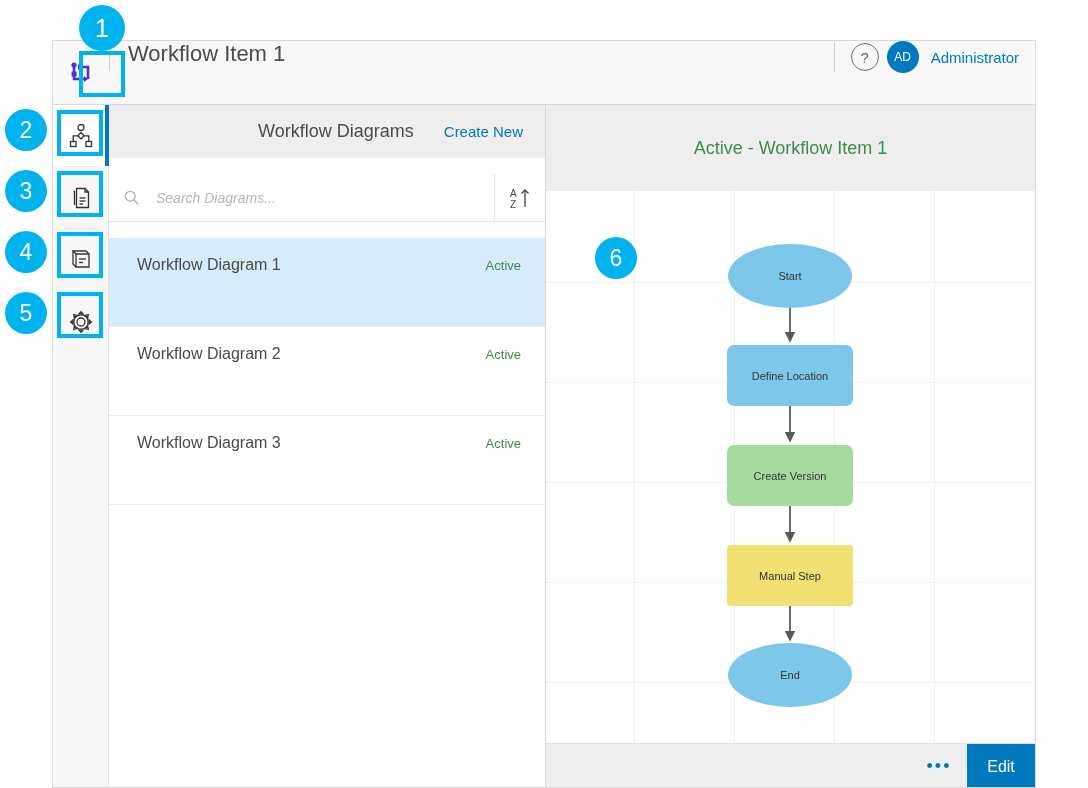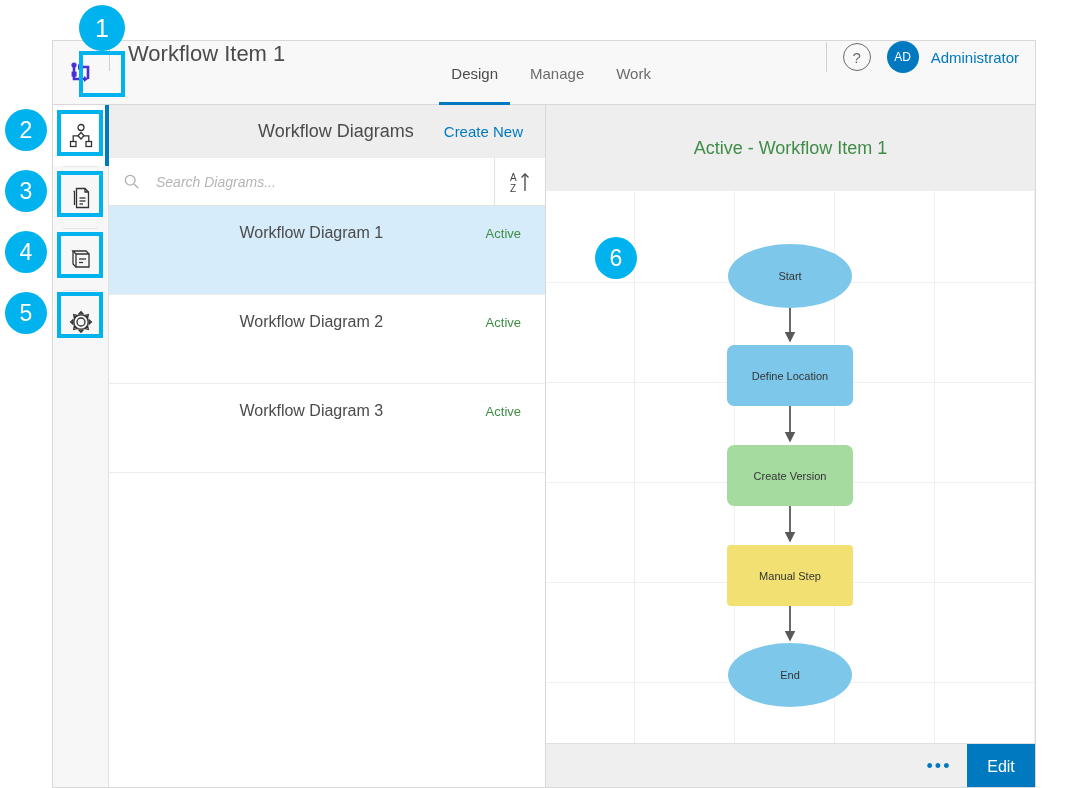--- a/index.html
+++ b/index.html
@@ -114,21 +114,21 @@
   }
   .avatar {
     width: 32px; height: 32px;
     border-radius: 50%;
     background: #0079c1;
     color: #ffffff;
     font-size: 12px;
     display: flex;
     align-items: center;
     justify-content: center;
-    margin-left: 16px;
+    margin-left: 8px;
     cursor: pointer;
   }
   #user-name {
     margin-left: 12px;
     color: #0079c1;
     font-size: 15px;
     cursor: pointer;
     white-space: nowrap;
   }
 
@@ -176,20 +176,21 @@
 
   
   #list-panel {
     width: 437px;
     background: #ffffff;
     border-right: 1px solid #d8d8d8;
     box-sizing: border-box;
     flex: 0 0 auto;
     display: flex;
     flex-direction: column;
+    gap: 16px;
   }
   #list-panel-header {
     height: 53px;
     background: #eeeeee;
     display: flex;
     align-items: center;
     justify-content: flex-end;
     padding-right: 22px;
     box-sizing: border-box;
     flex: 0 0 auto;
@@ -236,21 +237,21 @@
   #search-input::placeholder { color: #b5b5b5; font-style: italic; }
   #sort-button {
     width: 50px;
     border-left: 1px solid #e2e2e2;
     display: flex;
     align-items: center;
     justify-content: center;
     cursor: pointer;
     flex: 0 0 auto;
   }
-  #diagram-list { flex: 1 1 auto; overflow: hidden; text-align: center; }
+  #diagram-list { flex: 1 1 auto; overflow: hidden; }
   .diagram-row {
     height: 89px;
     border-bottom: 1px solid #ececec;
     display: flex;
     align-items: flex-start;
     padding: 18px 24px 0 28px;
     box-sizing: border-box;
     cursor: pointer;
     background: #ffffff;
   }
@@ -383,31 +384,20 @@
           <rect x="3.6" y="11.6" width="5" height="5" fill="#4b2ed4"></rect>
           <polygon points="10,4 14,7 10,10" fill="#4b2ed4"></polygon>
           <polygon points="16,16 20,19 16,22" fill="#4b2ed4"></polygon>
         </svg>
       </div>
 
       <div class="header-divider"></div>
 
       <div id="app-title">Workflow Item 1</div>
 
-      <div id="header-tabs">
-        <div class="header-tab active">
-          <span>Design</span>
-        </div>
-        <div class="header-tab">
-          <span>Manage</span>
-        </div>
-        <div class="header-tab">
-          <span>Work</span>
-        </div>
-      </div>
 
       <div id="header-right">
         <div class="vsep"></div>
         <div class="help-icon">
           <span>?</span>
         </div>
         <div class="avatar">
           <span>AD</span>
         </div>
         <div id="user-name">Administrator</div>

